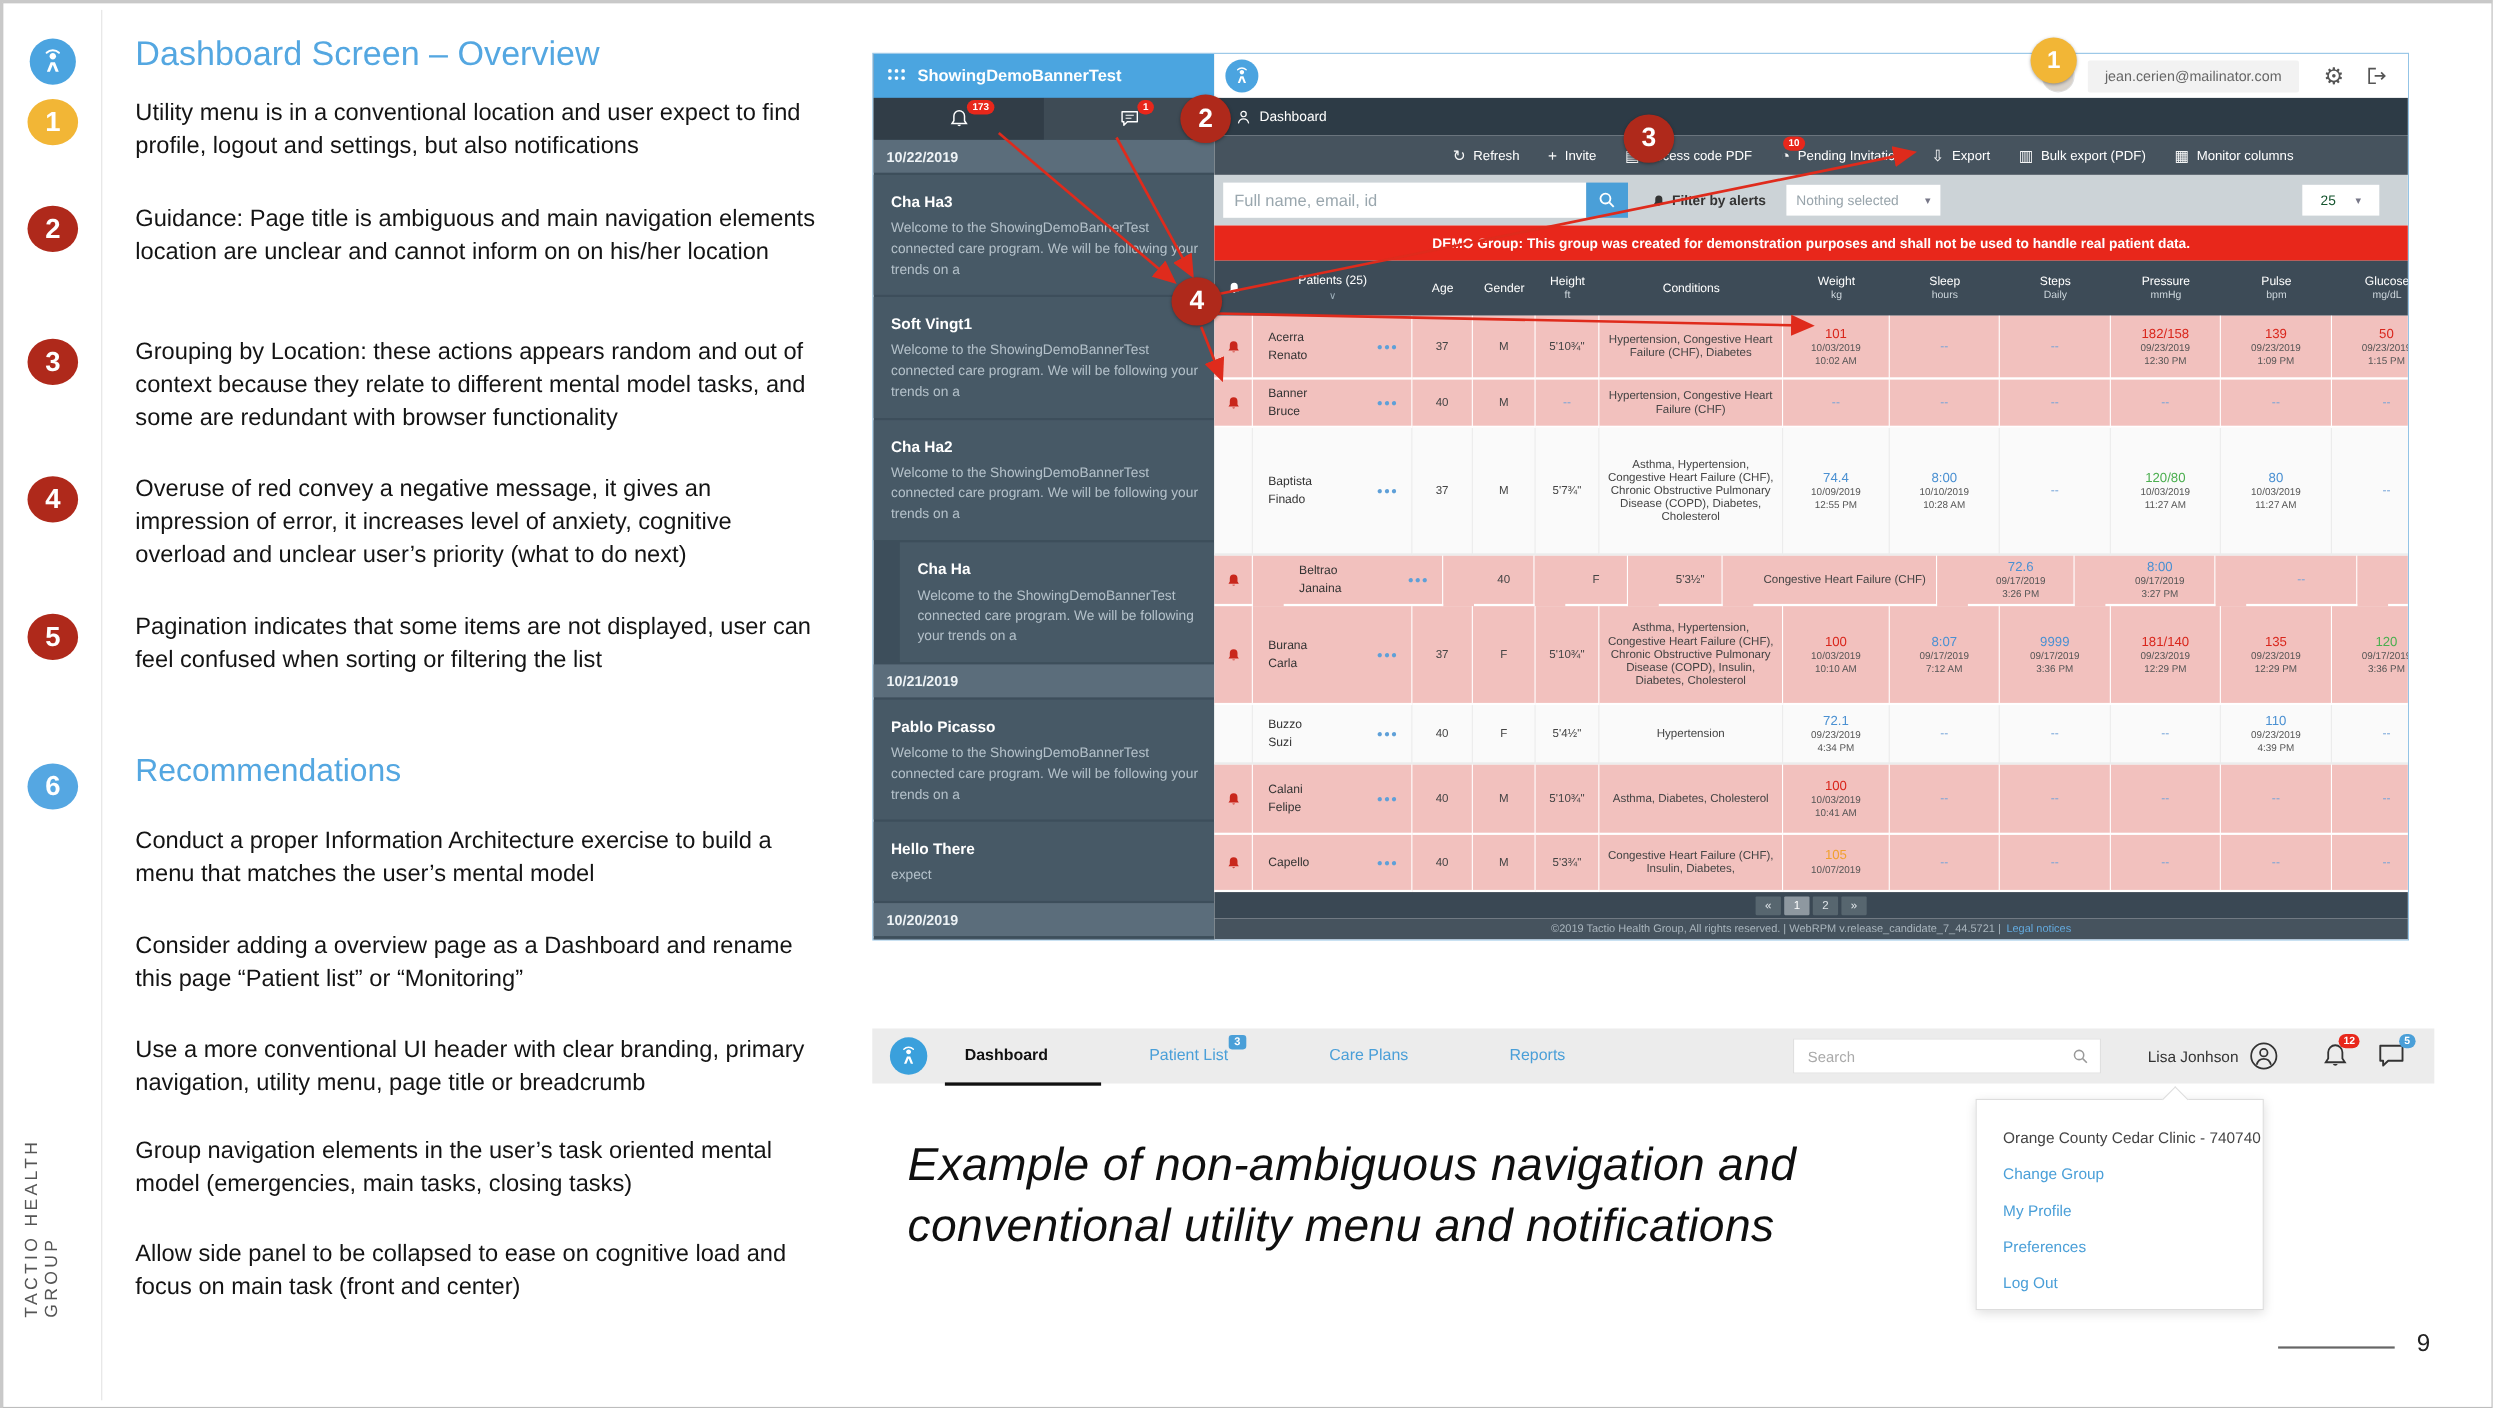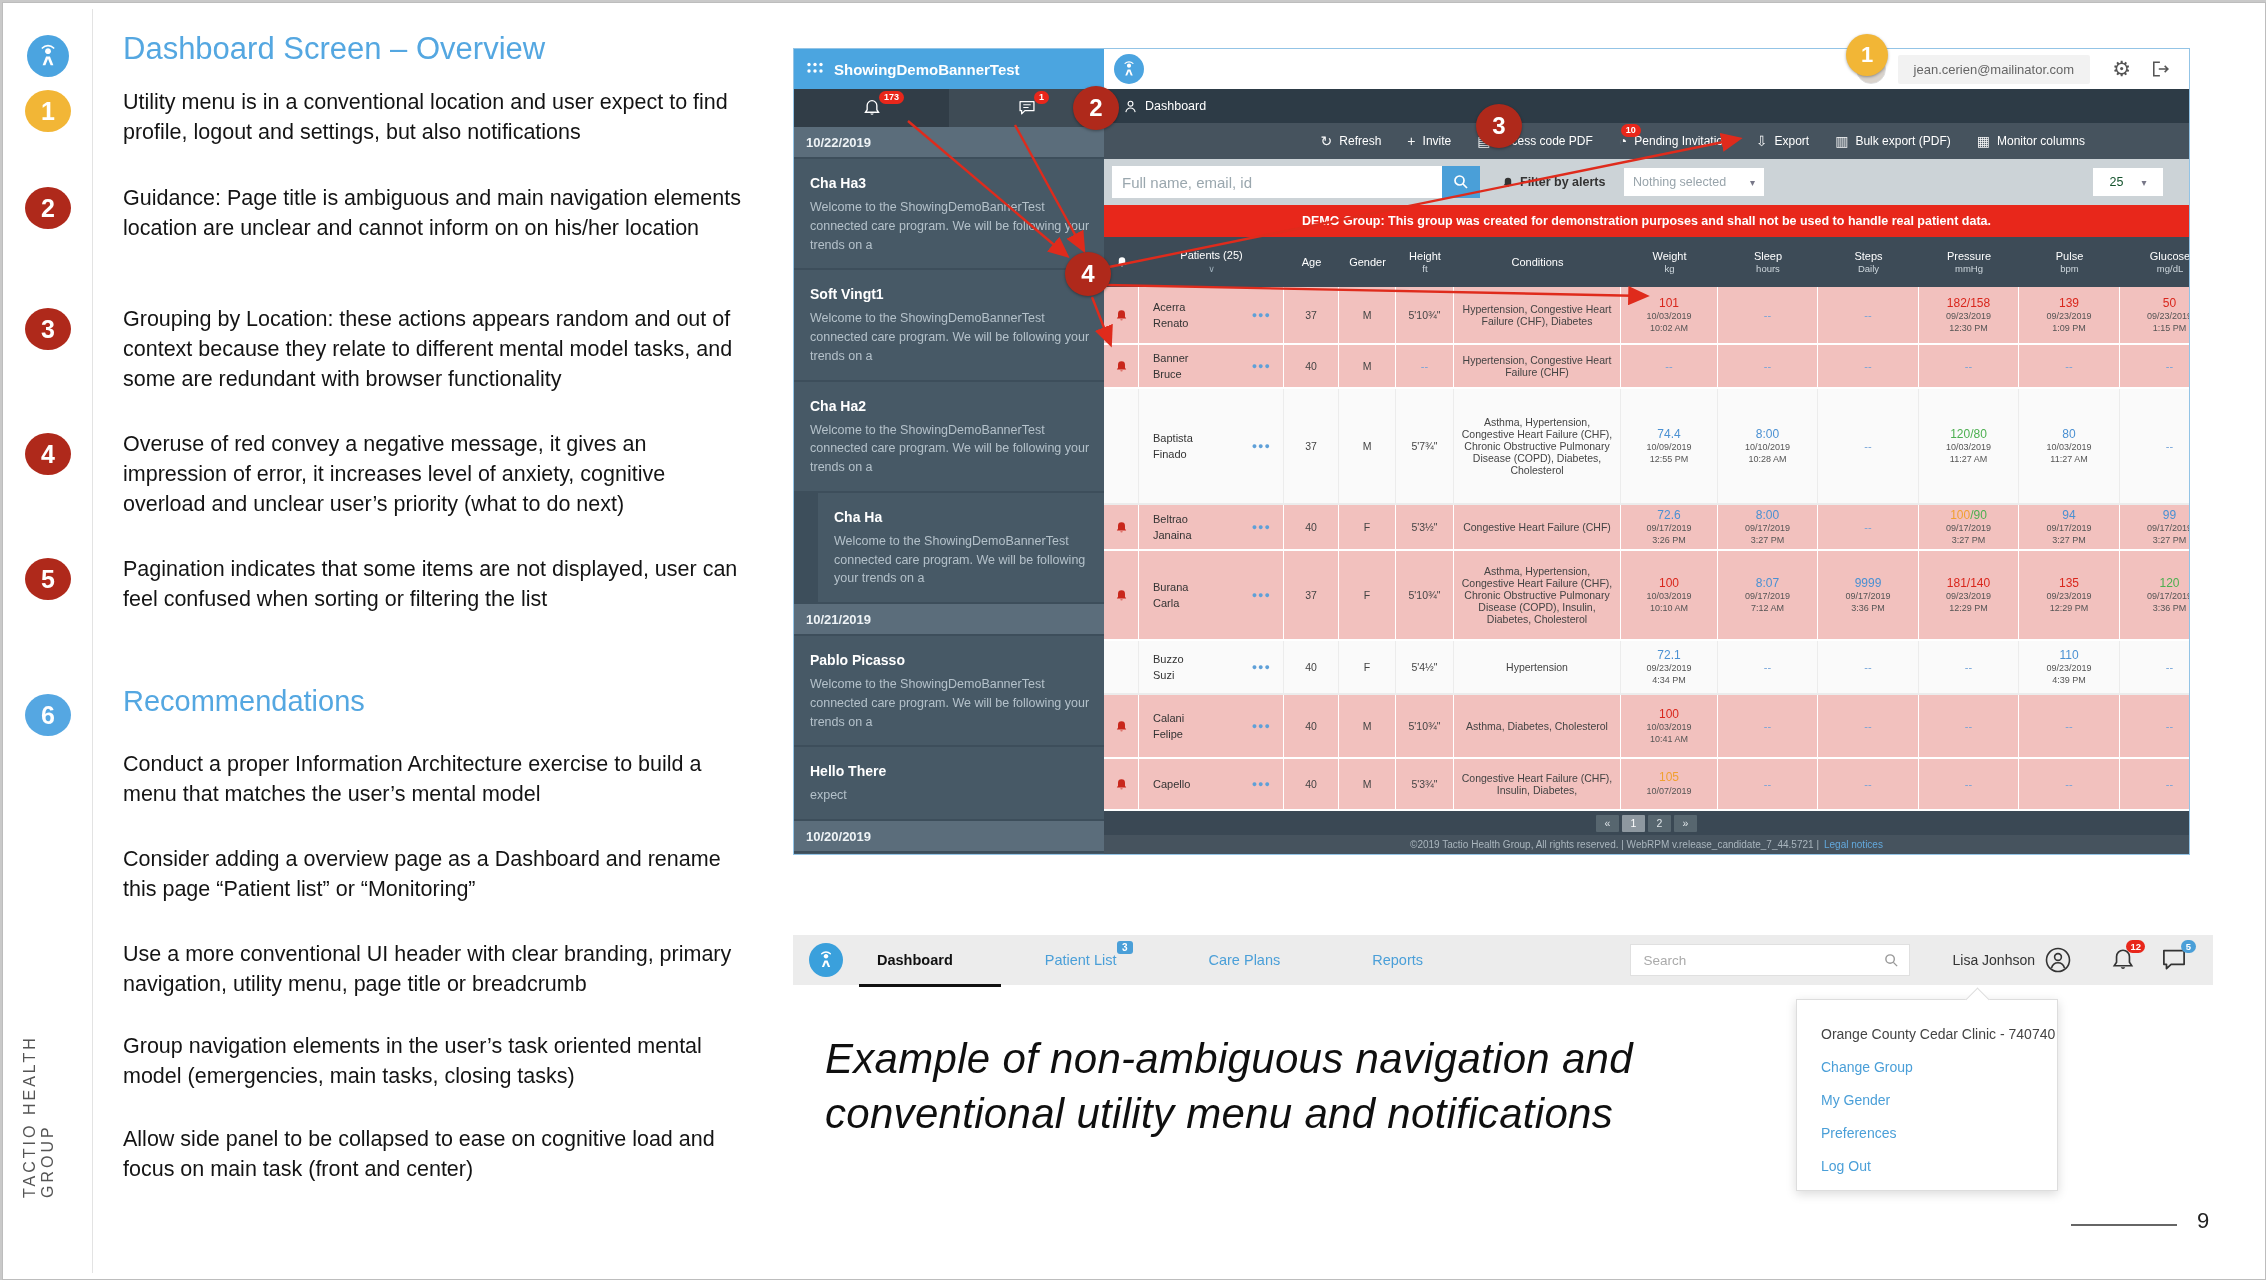--- a/index.html
+++ b/index.html
@@ -471,21 +471,21 @@
             </div>
             <div class="cell" style="width: 101px;">
               <div class="val v-blue">80</div>
               <div class="vd">10/03/2019</div>
               <div class="vd">11:27 AM</div>
             </div>
             <div class="cell" style="width: 100px;">
               <span class="v-dash">--</span>
             </div>
           </div>
-          <div class="row pink" style="min-height: 46px; height: 46px;">
+          <div class="row pink" style="min-height: 46px; height: 46px; gap: 28px;">
             <div class="cell" style="width: 35px;">
               <svg width="13" height="13" viewBox="0 0 16 15">
                 <path d="M8 1a4.3 4.3 0 00-4.3 4.3V9L2.2 11.3h11.6L12.3 9V5.3A4.3 4.3 0 008 1zM6.5 12.4a1.6 1.6 0 003 0z" fill="#c9271c"></path>
               </svg>
             </div>
             <div class="cell namec" style="width: 145px;">
               <div class="nm">Beltrao</div>
               <div class="nm">Janaina</div>
               <span class="dots">●●●</span>
             </div>
@@ -750,21 +750,21 @@
       <span class="b-blue">5</span>
     </span>
   </div>
   <div class="ex-underline"></div>
 
   <div class="ex-menu">
     <div class="caret"></div>
     <div class="mi-head">Orange County Cedar Clinic - 740740</div>
     <div id="ex-menu-items">
         <div class="mi">Change Group</div>
-        <div class="mi">My Gender</div>
+        <div class="mi">My Profile</div>
         <div class="mi">Preferences</div>
         <div class="mi">Log Out</div>
       </div>
   </div>
 
   <div class="caption">Example of non-ambiguous navigation and conventional utility menu and notifications</div>
   <div class="pageline"></div>
   <div class="pagenum">9</div>
 </div>
 

